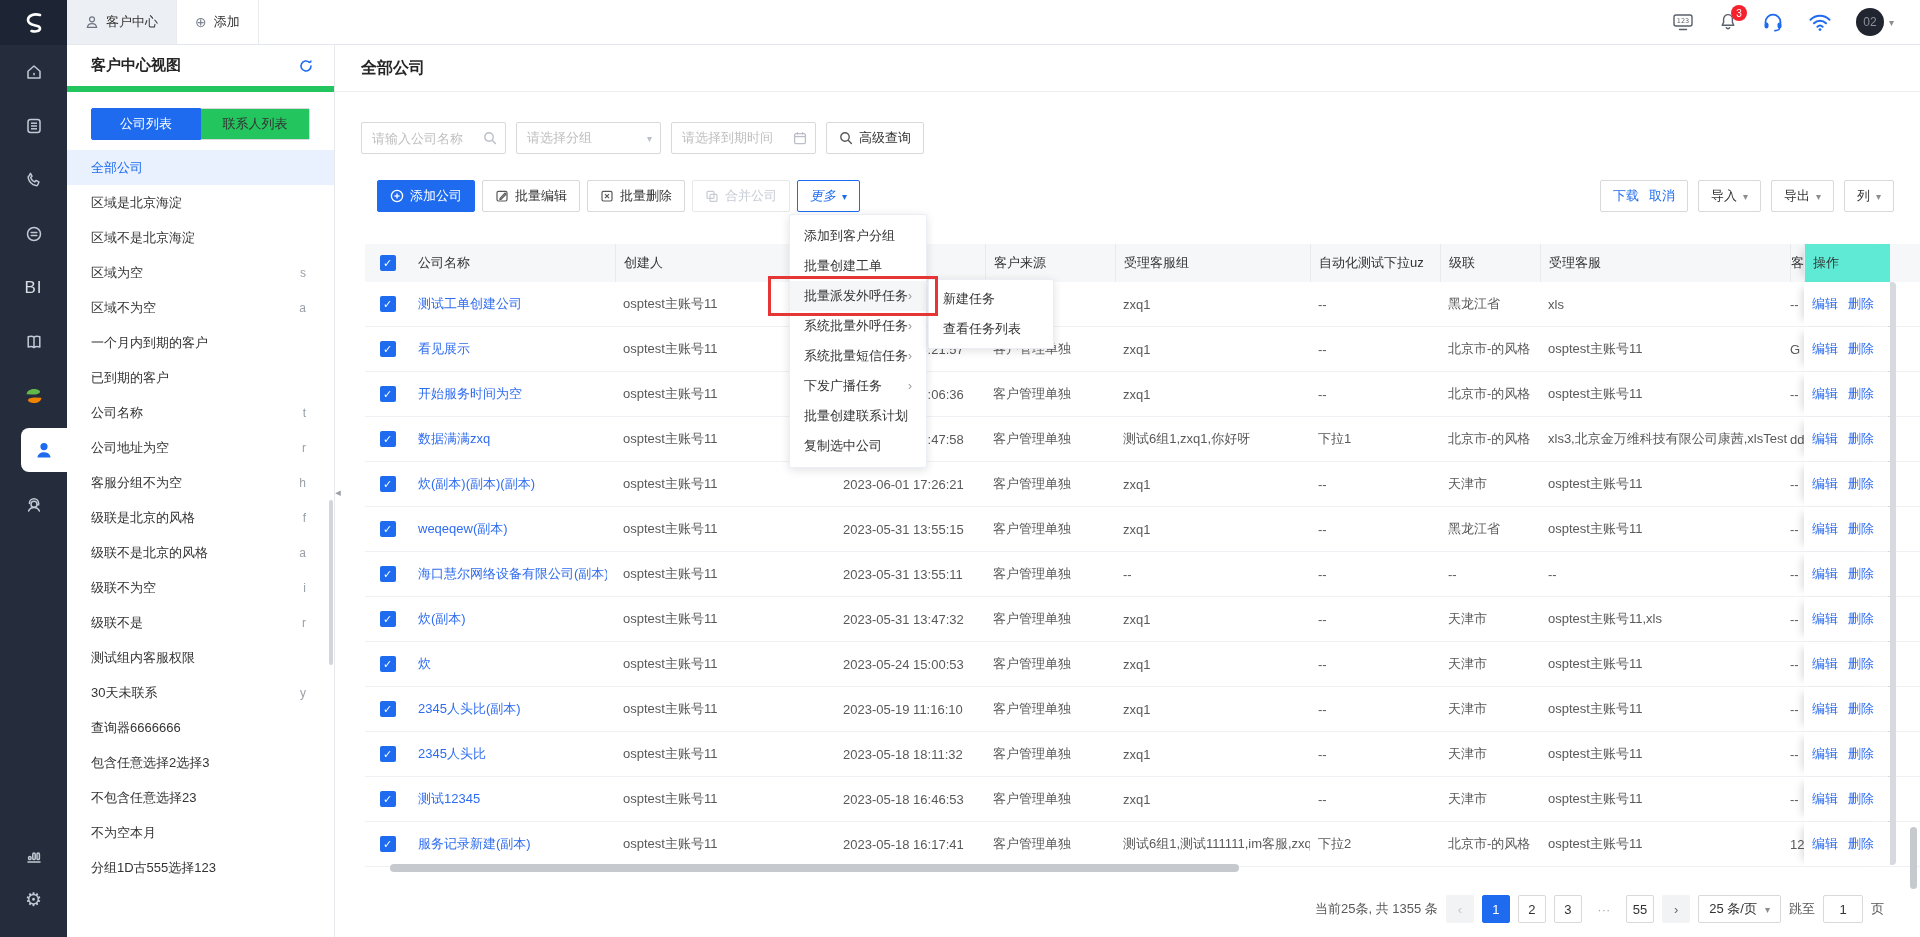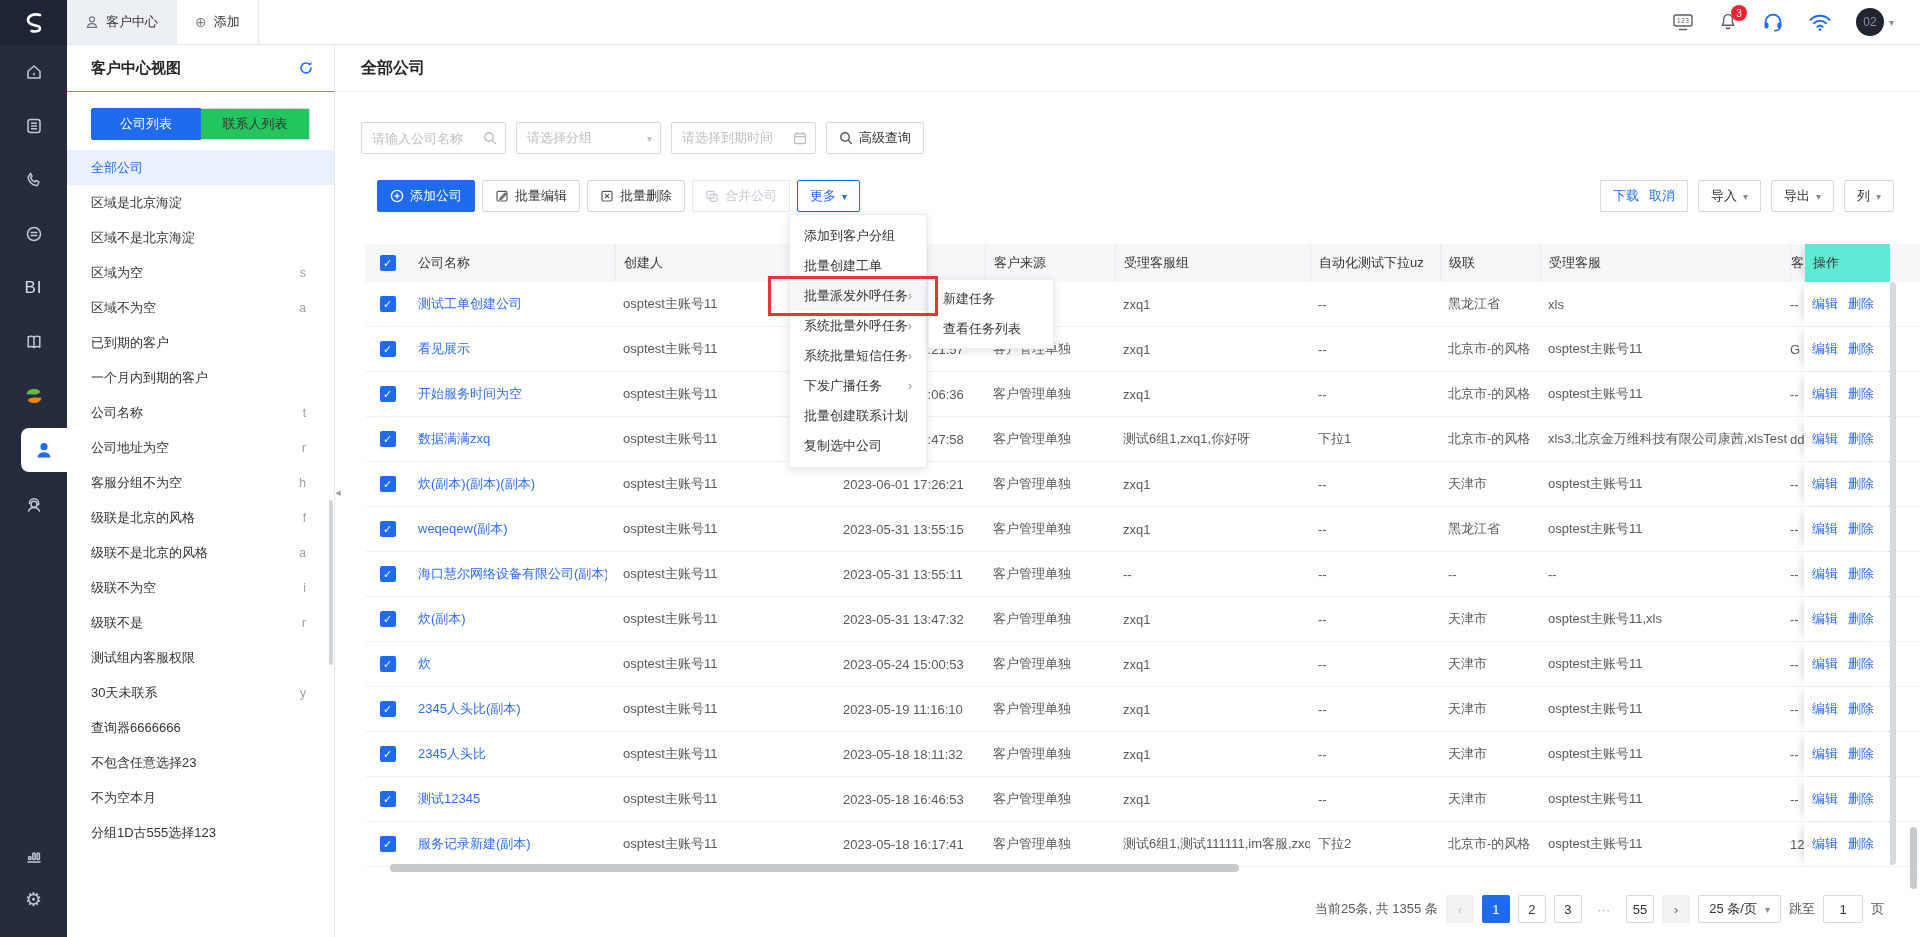--- a/index.html
+++ b/index.html
@@ -24,21 +24,21 @@
   .tb-tab .plus-glyph { color:#7d838e; font-size:14px; }
   .tb-right { margin-left:auto; display:flex; align-items:center; gap:24px; padding-right:26px; }
   .tb-ic { position:relative; display:flex; align-items:center; cursor:pointer; }
   .badge { position:absolute; top:-7px; right:-9px; min-width:16px; height:16px; border-radius:8px; background:#f5222d; color:#fff; font-size:10px; display:flex; align-items:center; justify-content:center; padding:0 4px; }
   .avatar-wrap { display:flex; align-items:center; gap:5px; cursor:pointer; }
   .avatar { width:28px; height:28px; border-radius:50%; background:#20252f; color:#8b909b; font-size:12px; display:flex; align-items:center; justify-content:center; }
   .caret { color:#8c8c8c; font-size:10px; }
 
   
   .sidebar { position:absolute; left:67px; top:45px; width:268px; bottom:0; background:#fff; border-right:1px solid #e6e8ec; z-index:5; }
-  .sb-header { height:47px; display:flex; align-items:center; justify-content:space-between; padding:0 20px 0 24px; border-bottom:1px solid #22c55e; }
+  .sb-header { height:47px; display:flex; align-items:center; justify-content:space-between; padding:0 20px 0 24px; border-bottom:6px solid #22c55e; }
   .sb-title { font-size:15px; font-weight:bold; color:#262626; }
   .sb-tabs { display:flex; margin:16px 24px 10px 24px; }
   .sb-tab { flex:1; height:32px; display:flex; align-items:center; justify-content:center; font-size:13px; border:1px solid #d9d9d9; color:#333; cursor:pointer; background:#22c55e; }
   .sb-tab:first-child { border-radius:2px 0 0 2px; }
   .sb-tab:last-child { border-radius:0 2px 2px 0; border-left:none; }
   .sb-tab.active { background:#1e6bf0; border-color:#1e6bf0; color:#fff; }
   .sb-list { margin-top:6px; }
   .sb-item { height:35px; display:flex; align-items:center; justify-content:space-between; padding:0 28px 0 24px; font-size:13px; color:#333; cursor:pointer; }
   .sb-item .sc-key { color:#9aa0a9; font-size:12px; }
   .sb-item.active { background:#e9f1fe; color:#1e6bf0; }
@@ -55,21 +55,21 @@
   .f-box input { border:none; outline:none; width:100%; font-size:13px; color:#333; font-family:inherit; }
   .f-box input::placeholder { color:#bfbfbf; }
   .f-placeholder { font-size:13px; color:#bfbfbf; white-space:nowrap; overflow:hidden; }
   .f-ic { position:absolute; right:8px; display:flex; align-items:center; color:#b9bec7; }
   .adv-btn { height:32px; border:1px solid #d9d9d9; border-radius:2px; background:#fff; display:flex; align-items:center; gap:6px; padding:0 12px; font-size:13px; color:#333; cursor:pointer; }
 
   .actions { display:flex; align-items:center; gap:7px; margin:26px 26px 0 26px; position:relative;padding-left:16px; }
   .btn { height:32px; display:flex; align-items:center; justify-content:center; gap:6px; padding:0 12px; font-size:13px; border-radius:2px; border:1px solid #d9d9d9; background:#fff; color:#333; cursor:pointer; white-space:nowrap; }
   .btn.primary { background:#1e6bf0; border-color:#1e6bf0; color:#fff; }
   .btn.disabled { color:#c7ccd4; border-color:#e6e8ec; cursor:default; }
-  .btn.more { border-color:#1e6bf0; color:#1e6bf0; }
+  .btn.more { border-color:#1e6bf0; color:#1e6bf0;font-style:italic; }
   .btn .caret { font-size:10px; }
   .btn.more .caret { color:#1e6bf0; }
   .toolbar-right { margin-left:auto; display:flex; align-items:flex-start; gap:10px; }
   .dl-box { height:32px; border:1px solid #d9d9d9; border-radius:2px; display:flex; align-items:center; gap:10px; padding:0 12px; font-size:13px; }
   .dl-box a { color:#1e6bf0; text-decoration:none; cursor:pointer; }
 
   
   .more-wrap { position:relative; }
   .menu { position:absolute; left:-8px; top:calc(100% + 2px); width:138px; background:#fff; border:1px solid #ebeef5; border-radius:2px; box-shadow:0 2px 10px rgba(0,0,0,.12); padding:6px 0; z-index:20; }
   .menu-item { position:relative; height:30px; display:flex; align-items:center; padding:0 14px; font-size:13px; color:#333; cursor:pointer; white-space:nowrap;text-align:center; }
@@ -281,26 +281,26 @@
           <span>区域为空</span>
           <span class="sc-key">s</span>
         </div>
 
         <div class="sb-item">
           <span>区域不为空</span>
           <span class="sc-key">a</span>
         </div>
 
         <div class="sb-item">
+          <span>一个月内到期的客户</span>
+          <span class="sc-key"></span>
+        </div>
+
+        <div class="sb-item">
           <span>已到期的客户</span>
-          <span class="sc-key"></span>
-        </div>
-
-        <div class="sb-item">
-          <span>一个月内到期的客户</span>
           <span class="sc-key"></span>
         </div>
 
         <div class="sb-item">
           <span>公司名称</span>
           <span class="sc-key">t</span>
         </div>
 
         <div class="sb-item">
           <span>公司地址为空</span>
@@ -340,20 +340,24 @@
         <div class="sb-item">
           <span>30天未联系</span>
           <span class="sc-key">y</span>
         </div>
 
         <div class="sb-item">
           <span>查询器6666666</span>
           <span class="sc-key"></span>
         </div>
 
+        <div class="sb-item">
+          <span>包含任意选择2选择3</span>
+          <span class="sc-key"></span>
+        </div>
 
         <div class="sb-item">
           <span>不包含任意选择23</span>
           <span class="sc-key"></span>
         </div>
 
         <div class="sb-item">
           <span>不为空本月</span>
           <span class="sc-key"></span>
         </div>

